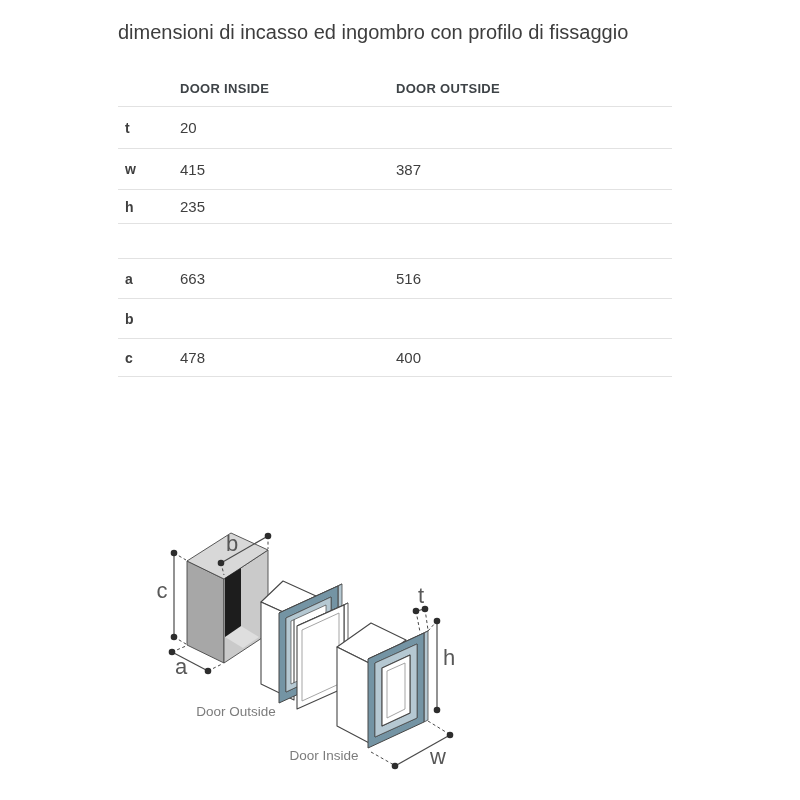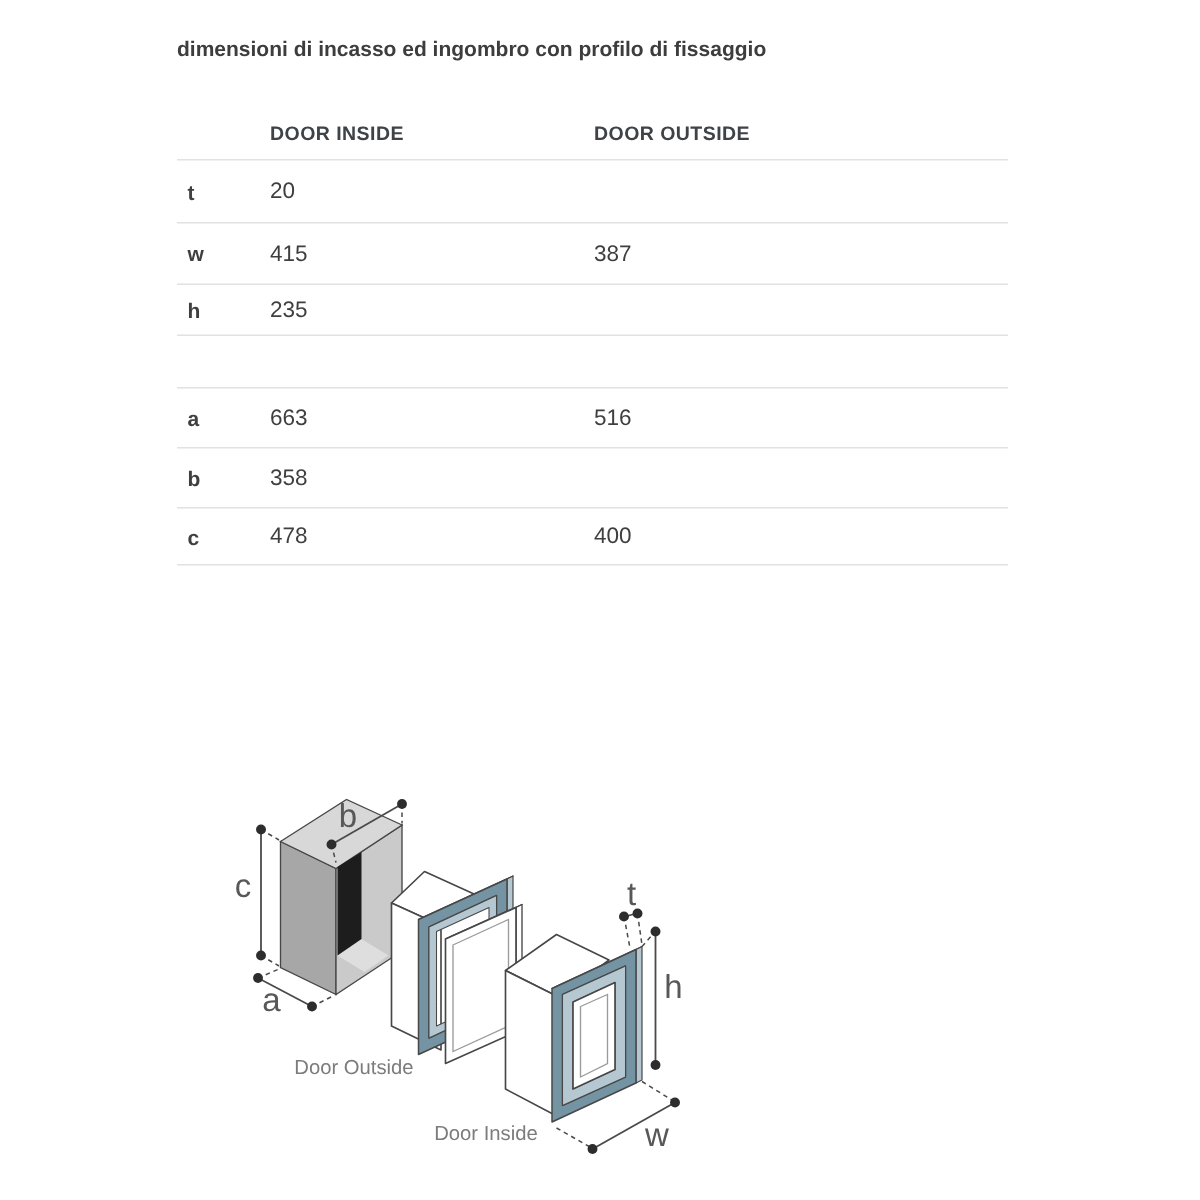--- a/index.html
+++ b/index.html
@@ -2,21 +2,21 @@
 <html style="--page_bg: #ffffff; --border: #e2e2e2; --title_text: #3d3d3d; --header_text: #3e4347; --cell_text: #3f3f3f; --outline: #474747; --teal_dark: #7494a4; --teal_light: #b5c8d2; --box_top: #d8d8d8; --box_side: #a7a7a7; --box_face: #cacaca; --box_hole: #1d1d1d; --box_floor: #dedede; --dim_line: #4a4a4a; --dim_text: #585858; --caption_text: #7c7c7c; --dot: #2d2d2d;"><head>
 <meta charset="utf-8">
 <style>
   html,body{margin:0;padding:0}
   body{
     width:800px;height:800px;position:relative;overflow:hidden;
     background:var(--page_bg,#fff);
     font-family:"Liberation Sans",sans-serif;
   }
   .content{position:absolute;left:118px;top:0;width:554px}
-  .page-title{margin:0;padding-top:24px;font-size:14px;line-height:17px;font-weight:bold;color:var(--title_text,#3d3d3d)}
+  .page-title{margin:0;padding-top:24px;font-size:20px;line-height:17px;font-weight:normal;color:var(--title_text,#3d3d3d)}
   .spec-table{margin-top:30px;width:554px}
   .trow{display:flex;align-items:center;border-bottom:1px solid var(--border,#e2e2e2);box-sizing:border-box;padding-left:7px}
   .thead{height:36px;font-weight:bold;font-size:13px;letter-spacing:.3px;color:var(--header_text,#3e4347)}
   .tdata{font-size:15px;color:var(--cell_text,#3f3f3f)}
   .h42{height:42px}.h41{height:41px}.h34{height:34px}.h35{height:35px}.h40{height:40px}.h38{height:38px}
   .spacer-row{border-bottom:1px solid var(--border,#e2e2e2);box-sizing:border-box}
   .c0{width:55px;font-weight:bold;font-size:14px}
   .c1{width:216px}
   .c2{flex:1}
   .diagram{position:absolute;left:140px;top:510px}
@@ -67,21 +67,20 @@
 
     <div class="spacer-row h35"></div>
 
     <div class="trow tdata h40">
       <div class="c0">a</div>
       <div class="c1">663</div>
       <div class="c2">516</div>
     </div>
     <div class="trow tdata h40">
       <div class="c0">b</div>
-      <div class="c2">358</div>
     </div>
     <div class="trow tdata h38">
       <div class="c0">c</div>
       <div class="c1">478</div>
       <div class="c2">400</div>
     </div>
   </div>
 </div>
 
 <svg class="diagram" width="340" height="280" viewBox="140 510 340 280">

